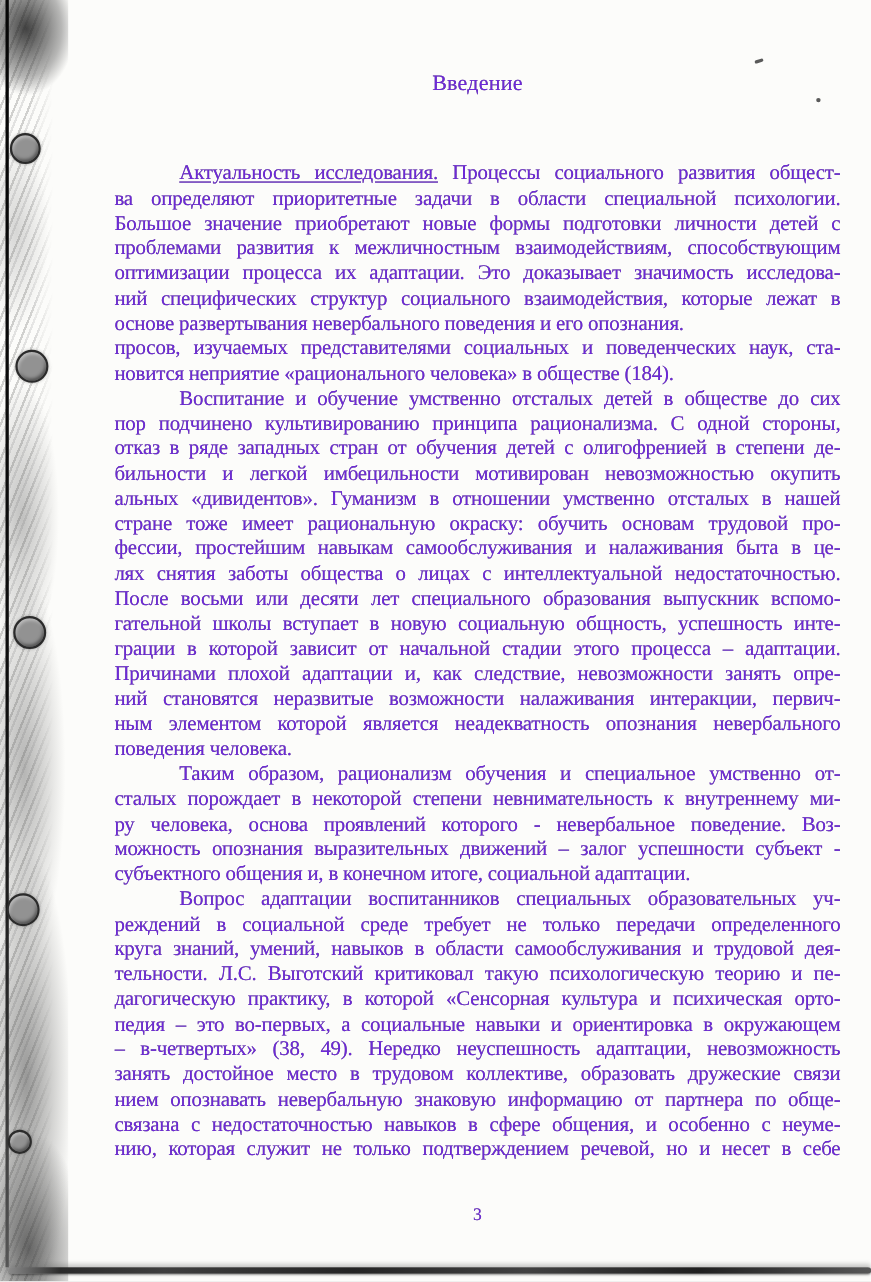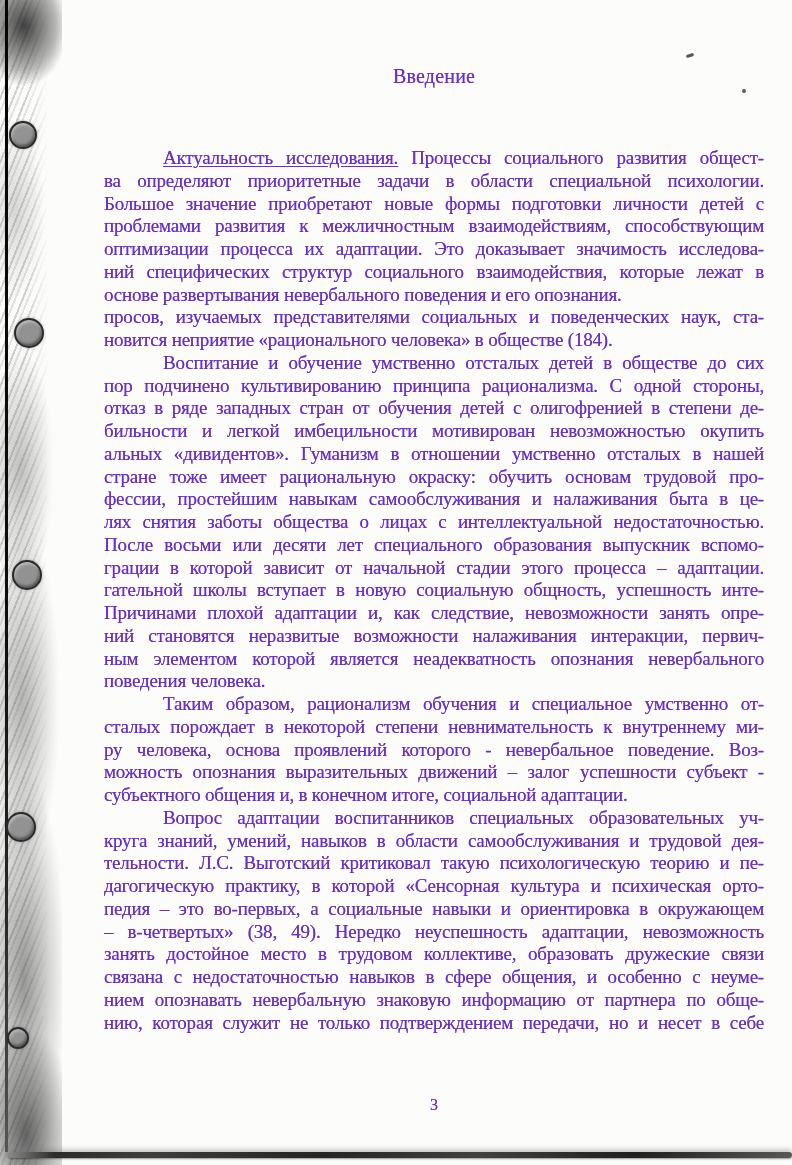--- a/index.html
+++ b/index.html
@@ -124,45 +124,46 @@
       <div>
         <div class="line indent">Воспитание и обучение умственно отсталых детей в обществе до сих</div>
         <div class="line">пор подчинено культивированию принципа рационализма. С одной стороны,</div>
         <div class="line">отказ в ряде западных стран от обучения детей с олигофренией в степени де-</div>
         <div class="line">бильности и легкой имбецильности мотивирован невозможностью окупить</div>
         <div class="line">альных «дивидентов». Гуманизм в отношении умственно отсталых в нашей</div>
         <div class="line">стране тоже имеет рациональную окраску: обучить основам трудовой про-</div>
         <div class="line">фессии, простейшим навыкам самообслуживания и налаживания быта в це-</div>
         <div class="line">лях снятия заботы общества о лицах с интеллектуальной недостаточностью.</div>
         <div class="line">После восьми или десяти лет специального образования выпускник вспомо-</div>
+        <div class="line">гательной школы вступает в новую социальную общность, успешность инте-</div>
         <div class="line">грации в которой зависит от начальной стадии этого процесса – адаптации.</div>
-        <div class="line">гательной школы вступает в новую социальную общность, успешность инте-</div>
         <div class="line">Причинами плохой адаптации и, как следствие, невозможности занять опре-</div>
         <div class="line">ний становятся неразвитые возможности налаживания интеракции, первич-</div>
         <div class="line">ным элементом которой является неадекватность опознания невербального</div>
         <div class="line end">поведения человека.</div>
       </div>
       <div>
         <div class="line indent">Таким образом, рационализм обучения и специальное умственно от-</div>
         <div class="line">сталых порождает в некоторой степени невнимательность к внутреннему ми-</div>
         <div class="line">ру человека, основа проявлений которого - невербальное поведение. Воз-</div>
         <div class="line">можность опознания выразительных движений – залог успешности субъект -</div>
         <div class="line end">субъектного общения и, в конечном итоге, социальной адаптации.</div>
       </div>
       <div>
         <div class="line indent">Вопрос адаптации воспитанников специальных образовательных уч-</div>
+        <div class="line">реждений в социальной среде требует не только передачи определенного</div>
         <div class="line">круга знаний, умений, навыков в области самообслуживания и трудовой дея-</div>
         <div class="line">тельности. Л.С. Выготский критиковал такую психологическую теорию и пе-</div>
         <div class="line">дагогическую практику, в которой «Сенсорная культура и психическая орто-</div>
         <div class="line">педия – это во-первых, а социальные навыки и ориентировка в окружающем</div>
         <div class="line">– в-четвертых» (38, 49). Нередко неуспешность адаптации, невозможность</div>
         <div class="line">занять достойное место в трудовом коллективе, образовать дружеские связи</div>
+        <div class="line">нием опознавать невербальную знаковую информацию от партнера по обще-</div>
         <div class="line">связана с недостаточностью навыков в сфере общения, и особенно с неуме-</div>
-        <div class="line">нием опознавать невербальную знаковую информацию от партнера по обще-</div>
-        <div class="line">нию, которая служит не только подтверждением передачи, но и несет в себе</div>
+        <div class="line">нию, которая служит не только подтверждением речевой, но и несет в себе</div>
       </div>
     </div>
 
   <div class="pagenum">3</div>
 
   <div class="scanline"></div>
   <div class="speck s1"></div>
   <div class="speck s2"></div>
 
 </div>

